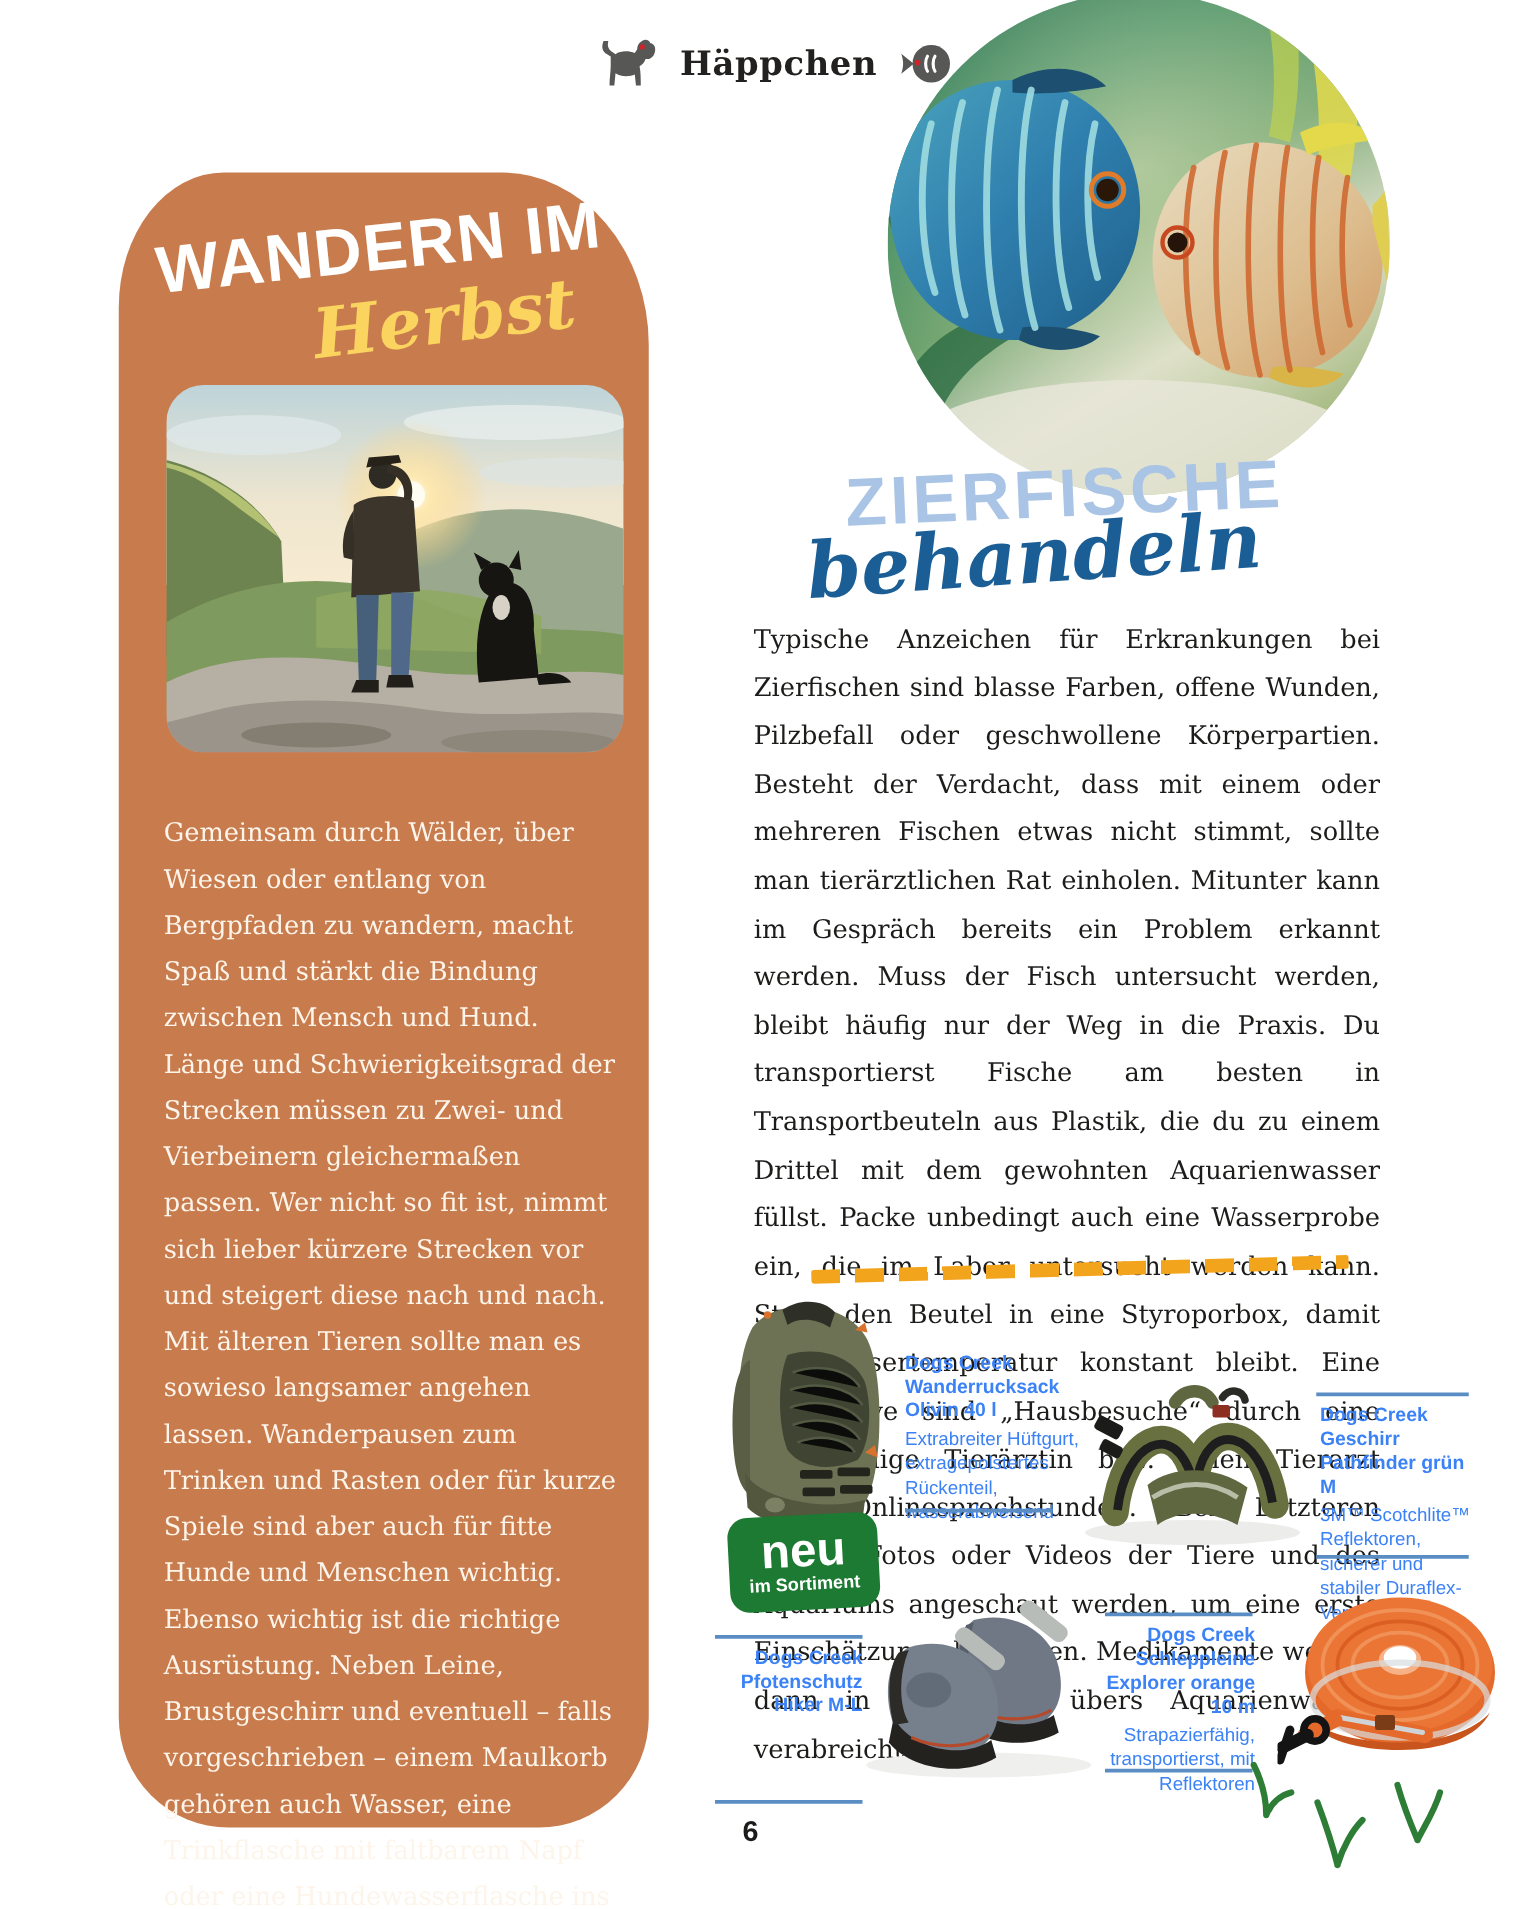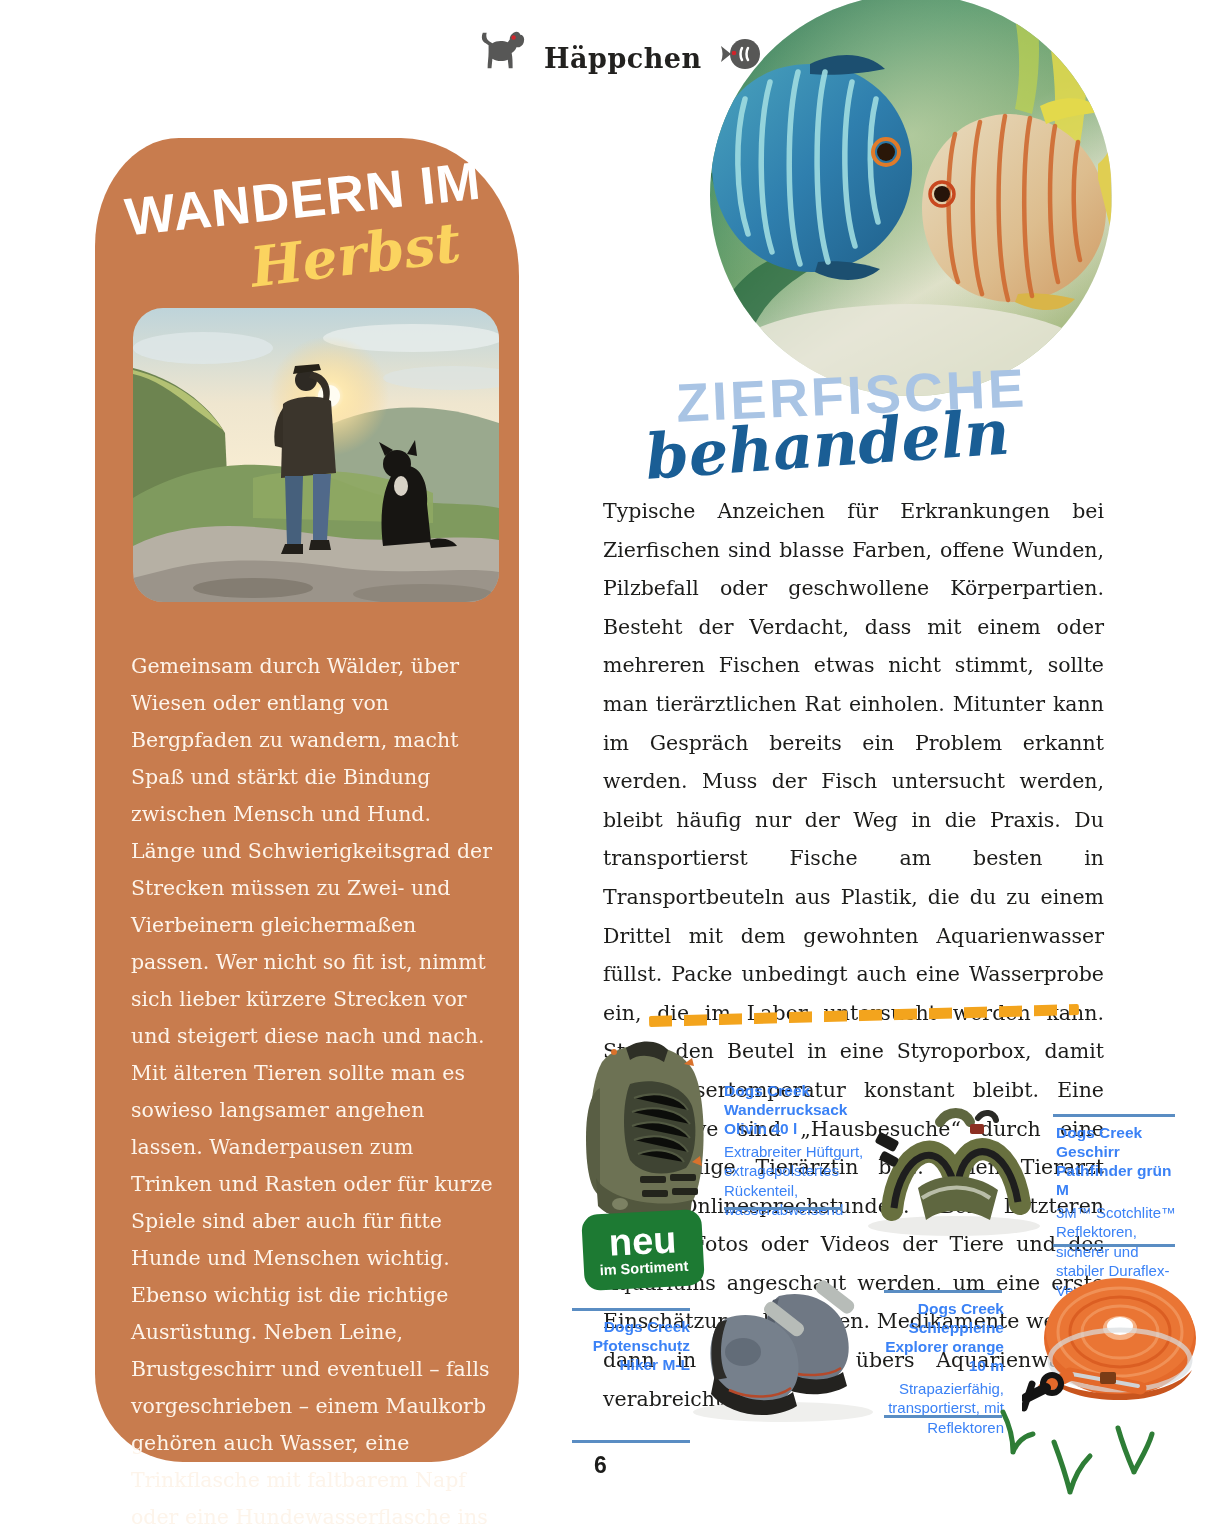--- a/index.html
+++ b/index.html
@@ -1,20 +1,20 @@
 <!DOCTYPE html>
 <html lang="de"><head>
 <meta charset="utf-8">
 <style>
   html,body{margin:0;padding:0;background:#fff;}
   .page{position:relative;width:1210px;height:1527px;background:#ffffff;overflow:hidden;
         font-family:"DejaVu Serif",serif;}
 
   
-  .header{position:absolute;top:28px;left:478px;display:flex;align-items:flex-end;gap:16px;}
+  .header{position:absolute;top:28px;left:478px;display:flex;align-items:center;gap:16px;}
   .header .icon{display:block;}
   .header-title{font-family:"DejaVu Serif",serif;font-weight:bold;font-size:27px;color:#22211f;letter-spacing:.5px;}
 
   
   .fish-photo{position:absolute;left:710px;top:-6px;width:402px;height:402px;border-radius:50%;overflow:hidden;}
 
   
   .blob{position:absolute;left:95px;top:138px;width:424px;height:1324px;background:#c87c4e;
         border-radius:84px 118px 88px 88px / 108px 138px 88px 88px;}
   .w-title{position:absolute;left:10px;top:30px;width:396px;text-align:center;transform:rotate(-6deg);

